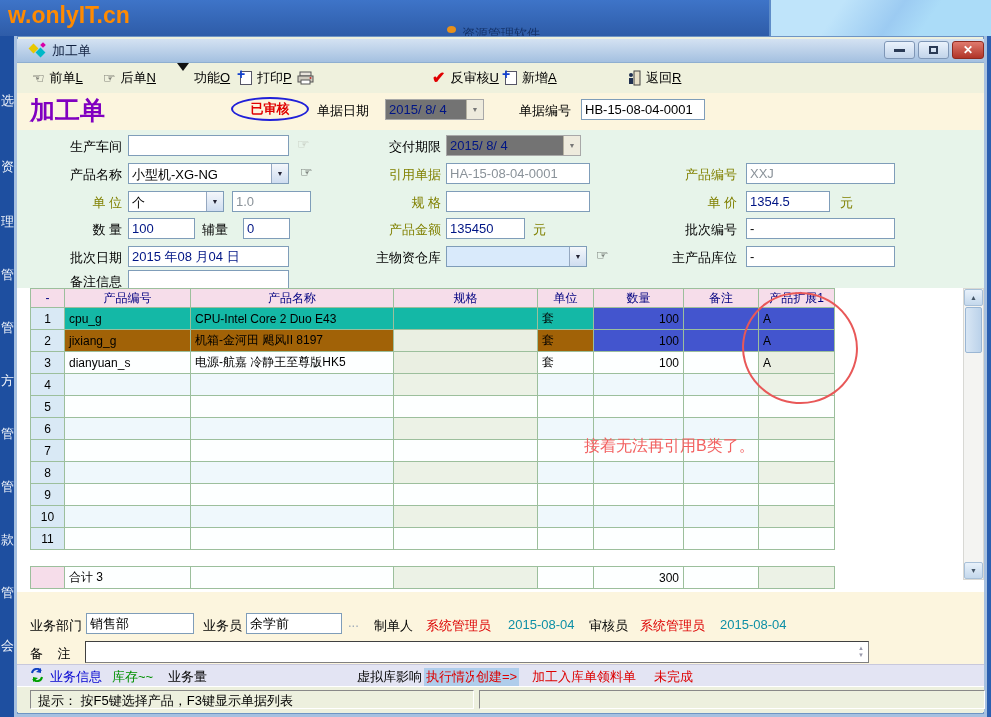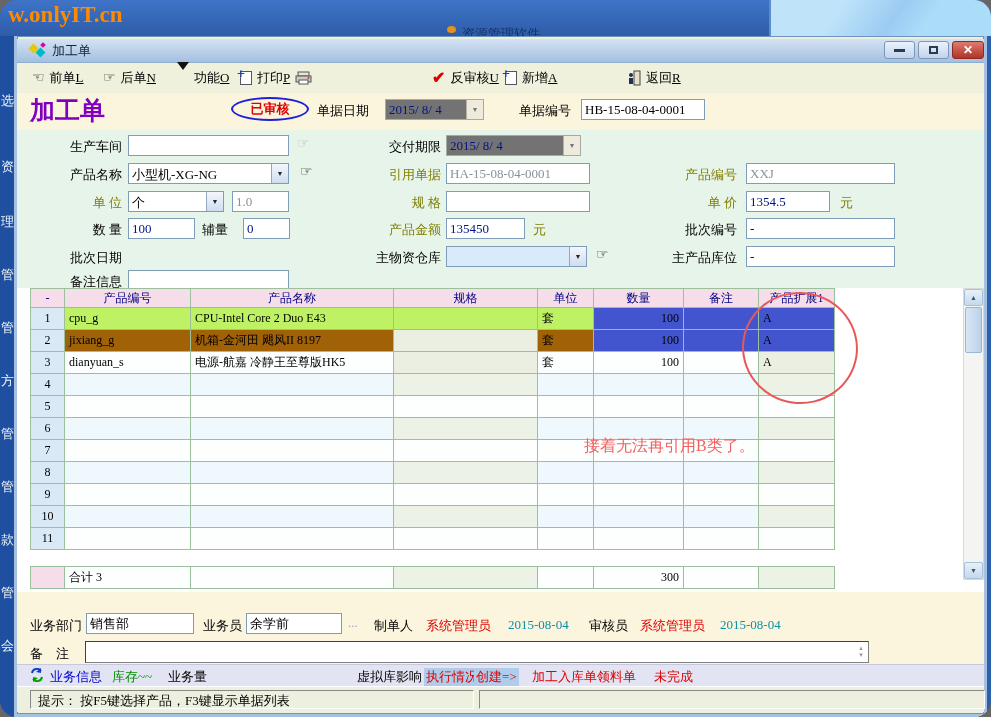--- a/index.html
+++ b/index.html
@@ -1,18 +1,18 @@
 <!DOCTYPE html>
 <html><head>
 <meta charset="utf-8">
 <style>
   html,body{margin:0;padding:0;background:#666;}
   *{box-sizing:border-box;}
   .screen{position:relative;width:991px;height:717px;overflow:hidden;
-    font-family:Liberation Serif, serif;background:#2B5FB0;border-radius:17px;}
+    font-family:Liberation Sans, sans-serif;background:#2B5FB0;}
   .abs{position:absolute;}
   
   .topbar{left:0;top:0;width:991px;height:36px;background:linear-gradient(#3E74C8,#2E5CA8);}
   .site-url{left:8px;top:2px;font-size:23px;font-weight:bold;color:#FF8A00;white-space:nowrap;}
   .bg-frag-dot{left:447px;top:26px;width:9px;height:7px;background:#E8901A;border-radius:50%;}
   .bg-frag{left:462px;top:25px;width:210px;height:11px;overflow:hidden;color:#14336A;font-size:13px;white-space:nowrap;}
   .desktop-corner{left:769px;top:0;width:222px;height:36px;background:linear-gradient(125deg,#BFE4FA 30%,#9CCBF2 55%,#ABDCF8 70%);border-left:2px solid #5E8CC8;}
   .sidestrip{left:0;top:36px;width:14px;height:681px;background:#1E4FA0;overflow:hidden;}
   .side-item{position:absolute;left:1px;width:14px;color:#F0F4FA;font-size:13px;white-space:nowrap;overflow:hidden;}
   
@@ -57,21 +57,21 @@
   .combo.blue{background:#D9EAFB;}
   
   .tablezone{left:17px;top:288px;width:967px;height:304px;background:#fff;}
   table.grid{position:absolute;border-collapse:collapse;table-layout:fixed;background:#fff;
     border:1px solid #9CBF9C;}
   table.grid td{border:1px solid #9CBF9C;font-size:12px;padding:0 4px;overflow:hidden;
     white-space:nowrap;height:22px;color:#000;}
   tr.hrow td{height:19px;background:#F6DDEA;color:#000080;text-align:center;}
   td.num{background:#D9E9F5;color:#000080;text-align:center;}
   td.pk{background:#F6DDEA;}
-  td.cy{background:#bef264;}
+  td.cy{background:#14b8a6;}
   td.yl{background:#a16207;}
   td.bl{background:#4355CE;color:#fff;}
   td.gn{background:#EAEFE2;}
   td.wh{background:#FDFFFF;}
   td.lt{background:#EFF8FC;}
   td.gl{background:#ECF2E6;}
   td.qr{text-align:right;}
   
   .sb{left:963px;top:288px;width:21px;height:292px;background:#F4F4F2;border:1px solid #D8D8D4;}
   .sbtn{position:absolute;left:0;width:19px;height:17px;background:linear-gradient(#E8F1FA,#C4D8EC);
@@ -203,26 +203,27 @@
   <div class="combo" style="left:128px;top:163px;width:161px">
     <span class="ctext">小型机-XG-NG</span>
       <span class="cbtn">▼</span>
   </div>
   <span class="abs hand" style="left:300px;top:165px">☞</span>
   <div class="lbl r olv" style="left:30px;top:194px;width:92px">单 位</div>
   <div class="combo" style="left:128px;top:191px;width:96px">
     <span class="ctext">个</span>
       <span class="cbtn">▼</span>
   </div>
-  <input class="inp gray" style="left: 232px; top: 191px; width: 57px;" readonly="" value="1.0">
+  <input class="inp gray" style="left: 232px; top: 191px; width: 79px;" readonly="" value="1.0">
   <div class="lbl r" style="left:30px;top:221px;width:92px">数 量</div>
   <input class="inp navy" style="left: 128px; top: 218px; width: 67px;" value="100">
   <div class="lbl" style="left:202px;top:221px">辅量</div>
   <input class="inp navy" style="left: 243px; top: 218px; width: 47px;" value="0">
   <div class="lbl r" style="left:30px;top:249px;width:92px">批次日期</div>
+  <input class="inp navy" style="left: 128px; top: 246px; width: 161px;" value="2015 年08 月04 日">
   <div class="lbl r" style="left:30px;top:273px;width:92px">备注信息</div>
   <input class="inp" style="left: 128px; top: 270px; width: 161px;" value="">
 
   <div class="lbl r" style="left:355px;top:138px;width:86px">交付期限</div>
   <div class="combo dis" style="left:446px;top:135px;width:135px">
     <span class="ctext">2015/ 8/ 4</span>
       <span class="cbtn">▼</span>
   </div>
   <div class="lbl r olv" style="left:355px;top:166px;width:86px">引用单据</div>
   <input class="inp gray" style="left: 446px; top: 163px; width: 144px;" readonly="" value="HA-15-08-04-0001">

